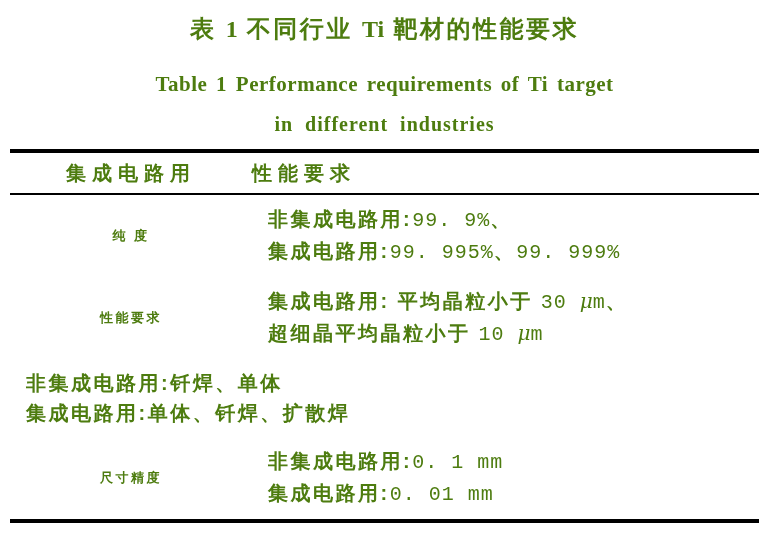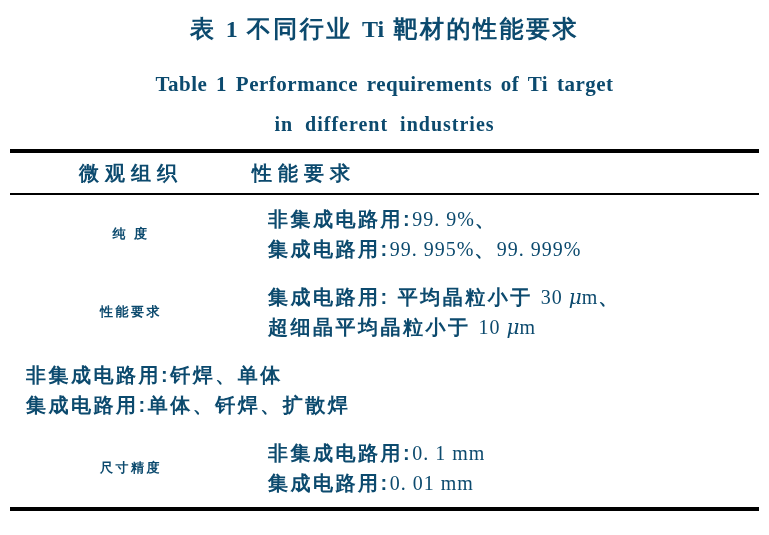--- a/index.html
+++ b/index.html
@@ -1,21 +1,21 @@
 <!DOCTYPE html>
 <html><head>
 <meta charset="utf-8">
 <style>
   html, body { margin: 0; padding: 0; background: #fff; }
   .page {
     position: relative;
     width: 769px;
     height: 535px;
     background: #ffffff;
-    color: #0c4a6e;
+    color: #4d7c0f;
     font-family: "Liberation Sans", sans-serif;
     overflow: hidden;
     box-sizing: border-box;
   }
   .title-zh {
     padding-top: 12px;
     text-align: center;
     font-size: 24px;
     line-height: 34px;
     font-weight: bold;
@@ -56,37 +56,37 @@
     font-size: 13px;
     font-weight: bold;
   }
   .content-cell { flex: 1; padding-left: 16px; }
   .line {
     font-size: 20px;
     line-height: 30px;
     white-space: nowrap;
   }
   .seg-zh  { font-weight: bold; letter-spacing: 2.5px; }
-  .seg-num { font-family: Liberation Serif, serif; font-weight: normal; letter-spacing: 1px; }
+  .seg-num { font-family: Liberation Mono, monospace; font-weight: normal; letter-spacing: 1px; }
   .seg-mu  { font-family: "DejaVu Serif", "Liberation Serif", serif; font-weight: normal; font-style: italic; }
   .seg-ser { font-family: "Liberation Serif", serif; font-weight: bold; }
 </style>
 </head>
 <body>
 
 <div class="page">
   <div class="title-zh"><span class="seg-zh">表 </span><span class="seg-ser">1</span><span class="seg-zh">  不同行业 </span><span class="seg-ser">Ti</span><span class="seg-zh"> 靶材的性能要求</span></div>
 
   <div class="title-en l1">Table 1  Performance requirements of Ti target</div>
 
   <div class="title-en l2">in different industries</div>
 
   <div class="tbl">
     <div class="thead">
-      <div class="th cat-col">微观组织</div>
+      <div class="th cat-col">集成电路用</div>
       <div class="th req-col">性能要求</div>
     </div>
     <div>
         <div class="row">
           <div class="cat-cell"><span class="seg-zh">纯 度</span></div>
           <div class="content-cell">
             <div class="line"><span class="seg-zh">非集成电路用:</span><span class="seg-num">99. 9%</span><span class="seg-zh">、</span></div>
             <div class="line"><span class="seg-zh">集成电路用:</span><span class="seg-num">99. 995%</span><span class="seg-zh">、</span><span class="seg-num">99. 999%</span></div>
           </div>
         </div>

